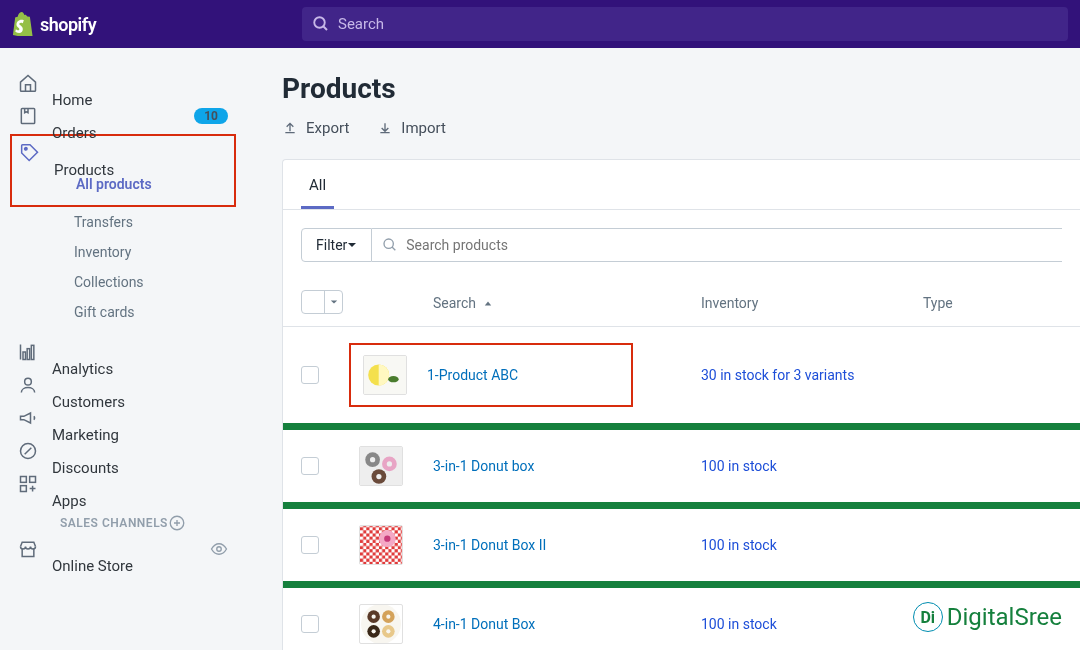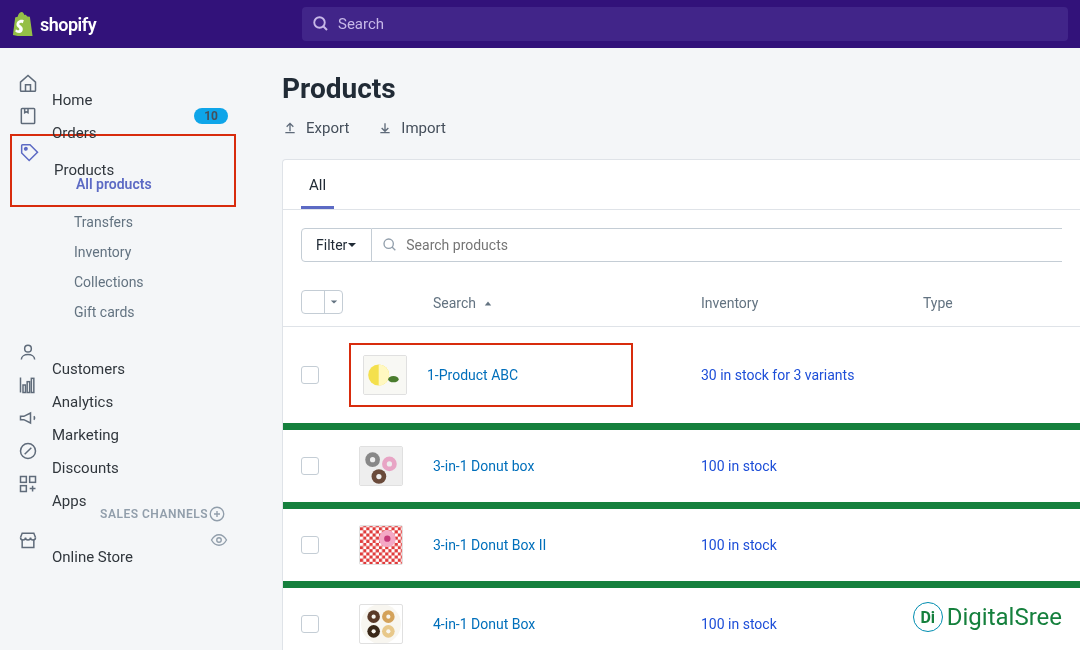--- a/index.html
+++ b/index.html
@@ -14,21 +14,21 @@
     .search-input::placeholder { color: #c7b8e8; }
     .layout { display: flex; height: calc(100% - 48px); }
     .sidebar { width: 246px; padding: 18px 10px 0 10px; }
     .nav-item { display: flex; align-items: center; height: 33px; padding: 0 8px; gap: 14px; cursor: pointer; color: #31373d; font-size: 15px; }
     .nav-item svg { width: 20px; height: 20px; flex-shrink: 0; }
     .nav-label { flex: 1; margin-top: 35px; }
     .badge { background: #0ea5e9; color: #454f5b; border-radius: 10px; padding: 1px 10px; font-size: 12px; font-weight: 700; }
     .sub-item { padding-left: 64px; height: 30px; display: flex; align-items: center; font-size: 14px; color: #637381; cursor: pointer; }
     .sub-item.active { color: #5c6ac4; font-weight: 600; }
     .prod-highlight { border: 2px solid #d82c0d; padding-bottom: 6px; margin-top: 2px; }
-    .section-head { display: flex; align-items: center; justify-content: flex-end; padding: 0 10px; margin-top: 5px; }
+    .section-head { display: flex; align-items: center; justify-content: center; padding: 0 10px; margin-top: 14px; }
     .section-title { color: #919eab; font-size: 12px; font-weight: 600; letter-spacing: 0.5px; }
     .section-head svg { width: 18px; height: 18px; cursor: pointer; }
     .main { flex: 1; padding: 24px 0 0 36px; position: relative; }
     .page-title { font-size: 28px; font-weight: 700; color: #212b36; }
     .actions { display: flex; gap: 28px; margin-top: 14px; margin-bottom: 22px; }
     .action-btn { display: flex; align-items: center; gap: 8px; color: #454f5b; font-size: 15px; cursor: pointer; }
     .action-btn svg { width: 16px; height: 16px; }
     .card { background: #fff; border: 1px solid #dfe3e8; border-right: none; border-bottom: none; border-radius: 4px 0 0 0; }
     .tabs { display: flex; border-bottom: 1px solid #dfe3e8; padding: 0 18px; }
     .tab { padding: 16px 8px 12px 8px; font-size: 15px; color: #637381; border-bottom: 3px solid transparent; cursor: pointer; }
@@ -106,33 +106,33 @@
       </div>
       <div class="sub-item active">All products</div>
     </div>
     <div class="sub-item">Transfers</div>
     <div class="sub-item">Inventory</div>
     <div class="sub-item">Collections</div>
     <div class="sub-item">Gift cards</div>
     <div style="height:8px"></div>
     <div class="nav-item">
       <svg viewBox="0 0 24 24" fill="none" stroke="#5f6b7a" stroke-width="1.8">
-          <circle cx="12" cy="8" r="4"></circle>
-          <path d="M4 21c0-4 4-6 8-6s8 2 8 6"></path>
-        </svg>
-      <span class="nav-label">Customers</span>
-    </div>
-    <div class="nav-item">
-      <svg viewBox="0 0 24 24" fill="none" stroke="#5f6b7a" stroke-width="1.8">
           <path d="M3 21V3"></path>
           <rect x="6" y="12" width="3" height="9"></rect>
           <rect x="11" y="8" width="3" height="13"></rect>
           <rect x="16" y="4" width="3" height="17"></rect>
         </svg>
       <span class="nav-label">Analytics</span>
+    </div>
+    <div class="nav-item">
+      <svg viewBox="0 0 24 24" fill="none" stroke="#5f6b7a" stroke-width="1.8">
+          <circle cx="12" cy="8" r="4"></circle>
+          <path d="M4 21c0-4 4-6 8-6s8 2 8 6"></path>
+        </svg>
+      <span class="nav-label">Customers</span>
     </div>
     <div class="nav-item">
       <svg viewBox="0 0 24 24" fill="none" stroke="#5f6b7a" stroke-width="1.8">
           <path d="M3 10v4h4l8 4V6l-8 4H3z"></path>
           <path d="M19 10a3 3 0 010 4"></path>
         </svg>
       <span class="nav-label">Marketing</span>
     </div>
     <div class="nav-item">
       <svg viewBox="0 0 24 24" fill="none" stroke="#5f6b7a" stroke-width="1.8">

